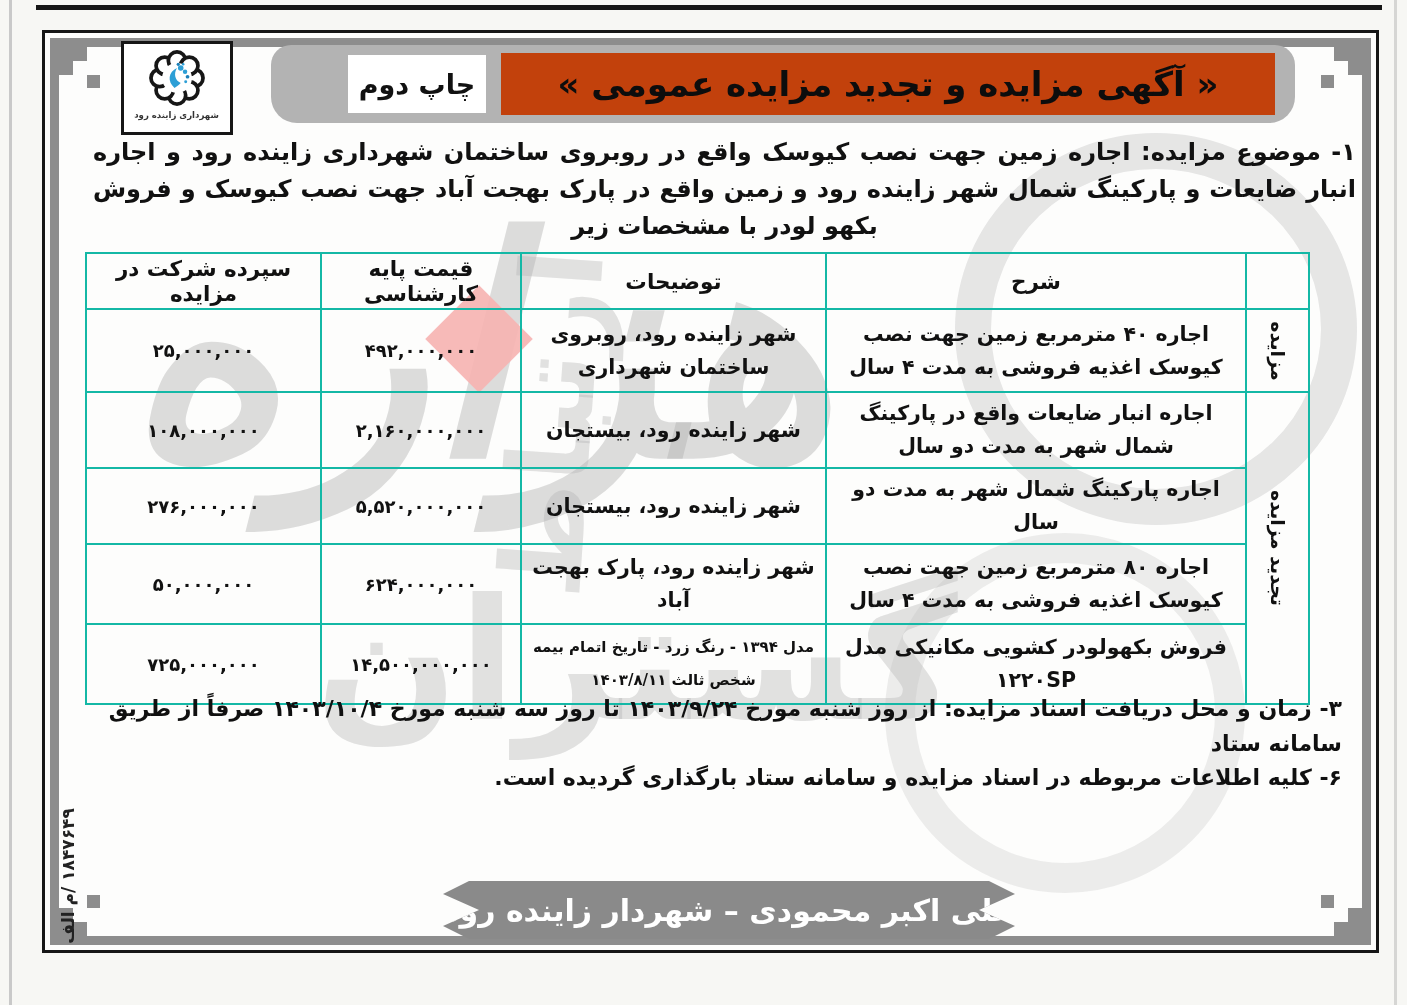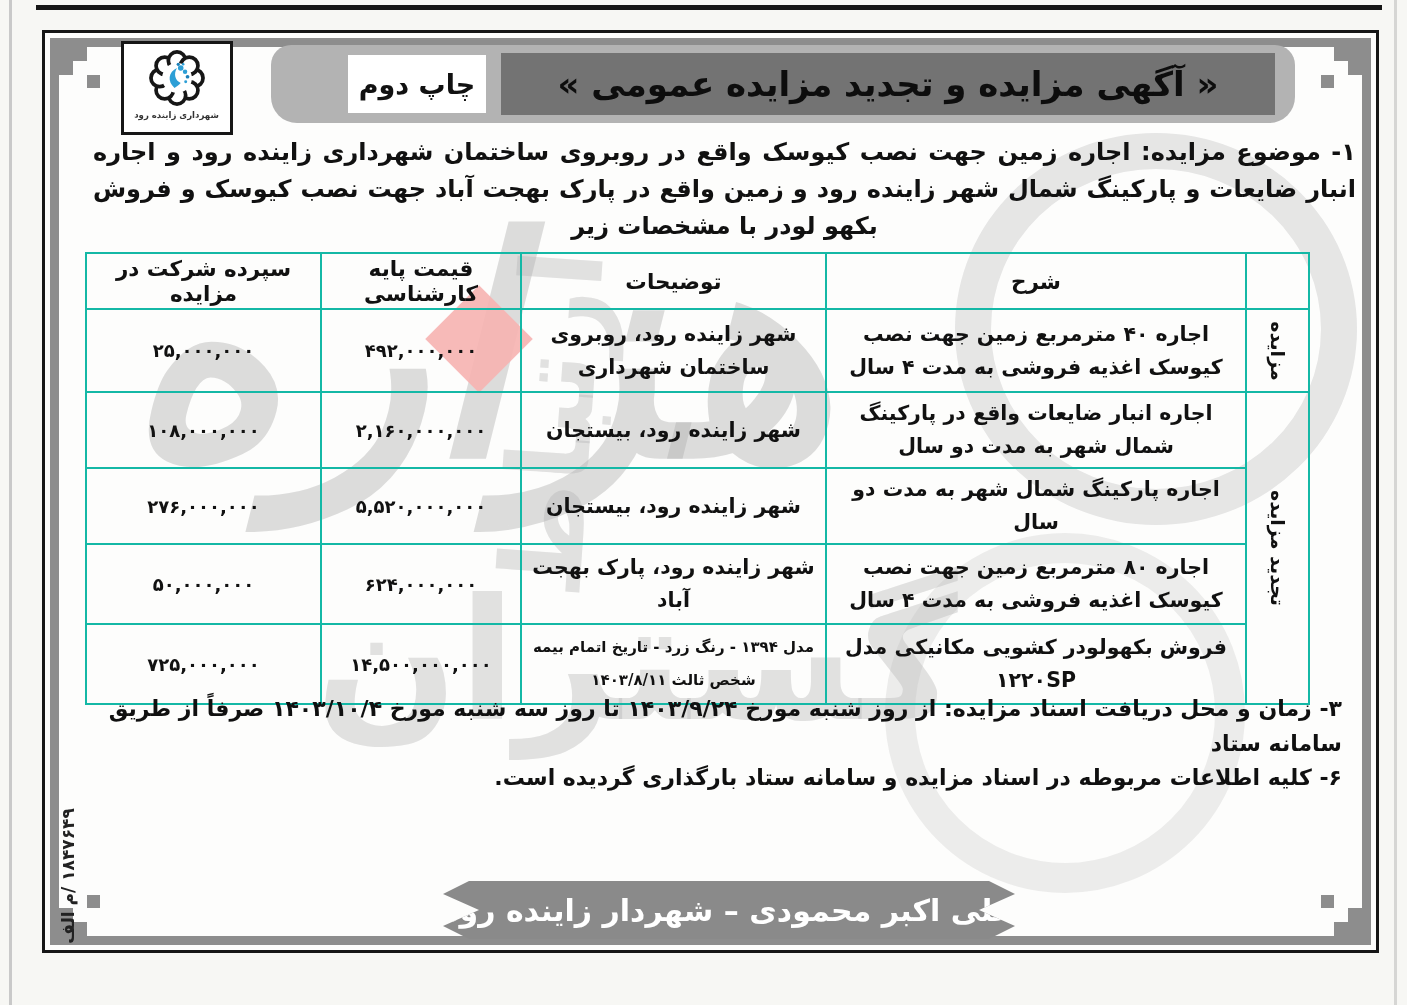--- a/index.html
+++ b/index.html
@@ -53,21 +53,21 @@
     background:#b3b3b3;border-radius:20px 20px 26px 26px;
     display:flex;flex-direction:row;align-items:center;gap:15px;
     padding:0 20px 0 77px;box-sizing:border-box;
   }
   .edition-box{
     background:#fff;height:58px;width:138px;flex:0 0 138px;
     display:flex;align-items:center;justify-content:center;
     font-weight:900;font-size:27px;color:#111;direction:rtl;
   }
   .title-box{
-    background:#737373;height:62px;flex:1;
+    background:#c2410c;height:62px;flex:1;
     display:flex;align-items:center;justify-content:center;
     font-weight:900;font-size:34px;color:#0d0d0d;direction:rtl;letter-spacing:-1px;
   }
 
   
   .intro{
     position:absolute;right:20px;left:40px;top:99px;z-index:2;
     direction:rtl;text-align:right;color:#111;font-weight:bold;
   }
   .intro .p1{font-size:23.5px;line-height:35px;margin:0;}

